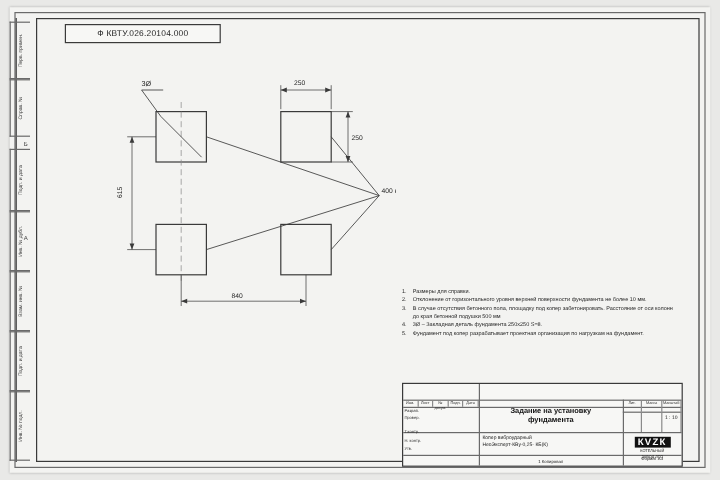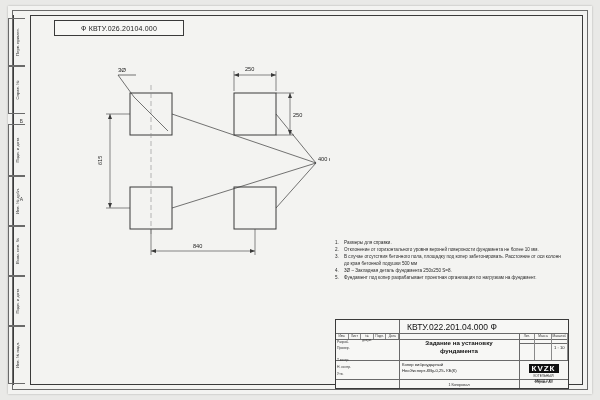--- a/index.html
+++ b/index.html
@@ -223,23 +223,20 @@
       <div class="num">4.</div>
       <div class="txt">3Ø – Закладная деталь фундамента 250х250 S=8.</div>
     </div>
     <div class="n">
       <div class="num">5.</div>
       <div class="txt">Фундамент под копер разрабатывает проектная организация по нагрузкам на фундамент.</div>
     </div>
   </div>
 
   <div class="tb">
-    <div class="desig">
-      <span>КВТУ.022.201.04.000 Ф</span>
-    </div>
     <div class="line h" style="top:13px;"></div>
     <div class="line h" style="top:19px;"></div>
     <div class="line h" style="top:40px;"></div>
     <div class="line h" style="top:59px;"></div>
     <div class="line v" style="left:63px;"></div>
     <div class="line v" style="left:183px;top:13px;"></div>
     <div class="line h" style="top:23px;left:183px;width:49px;"></div>
 
     <div class="hdr-cells">
       <div>Изм.</div>

